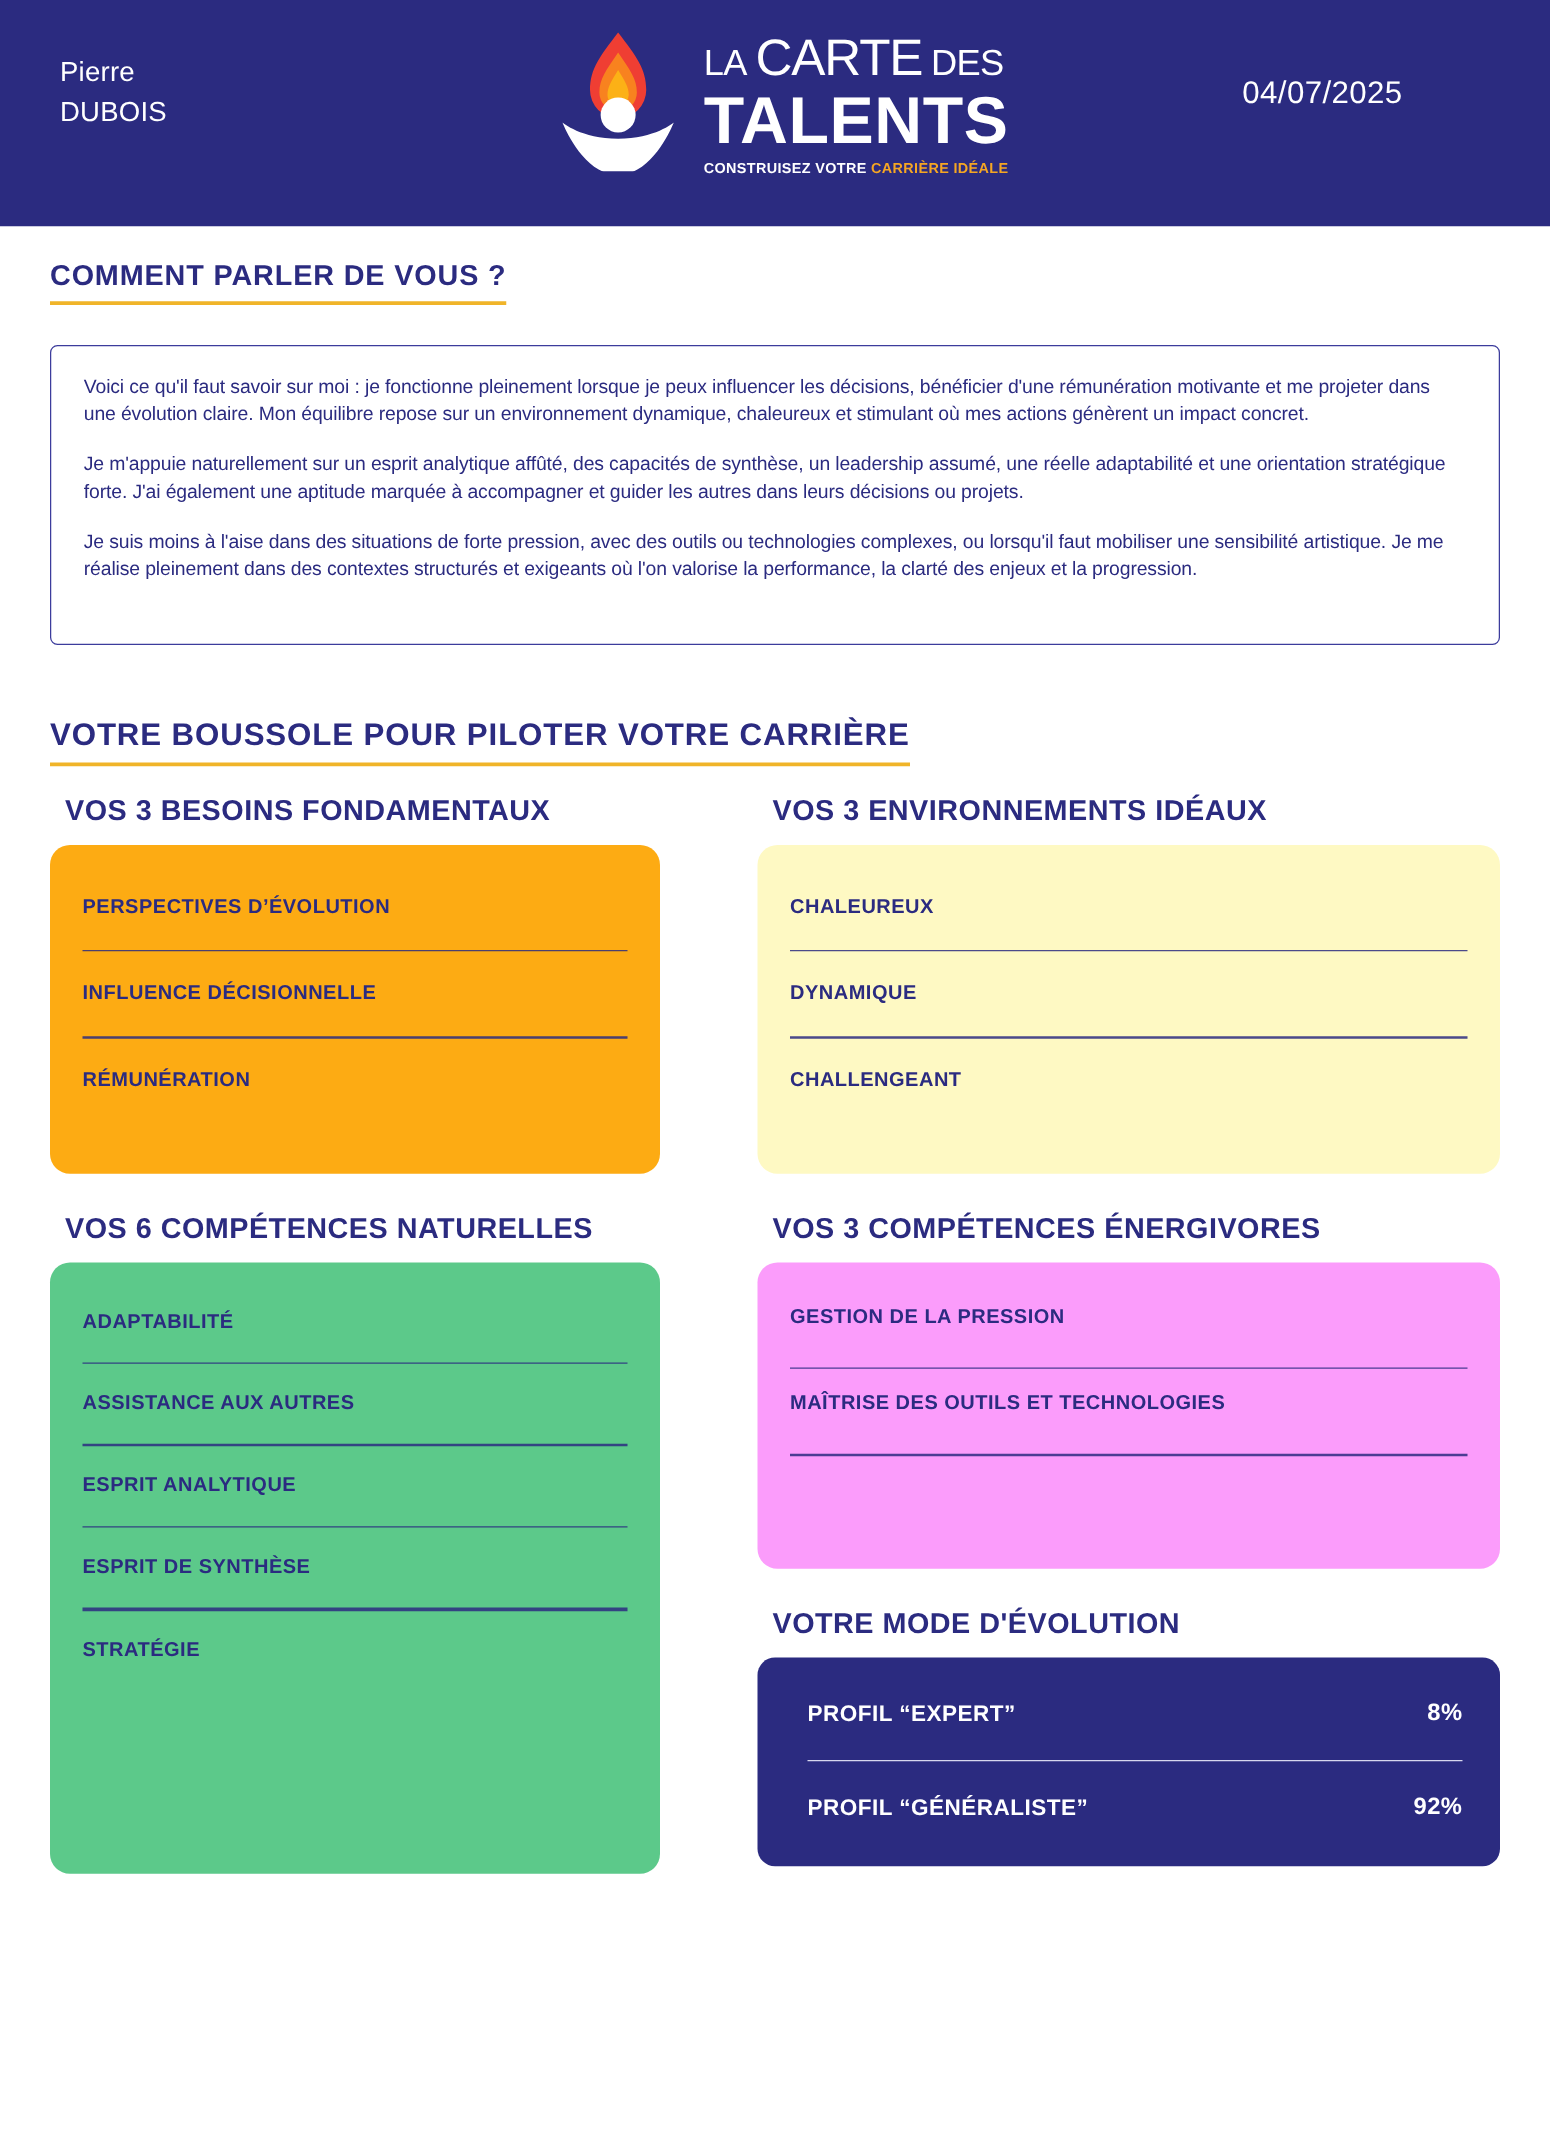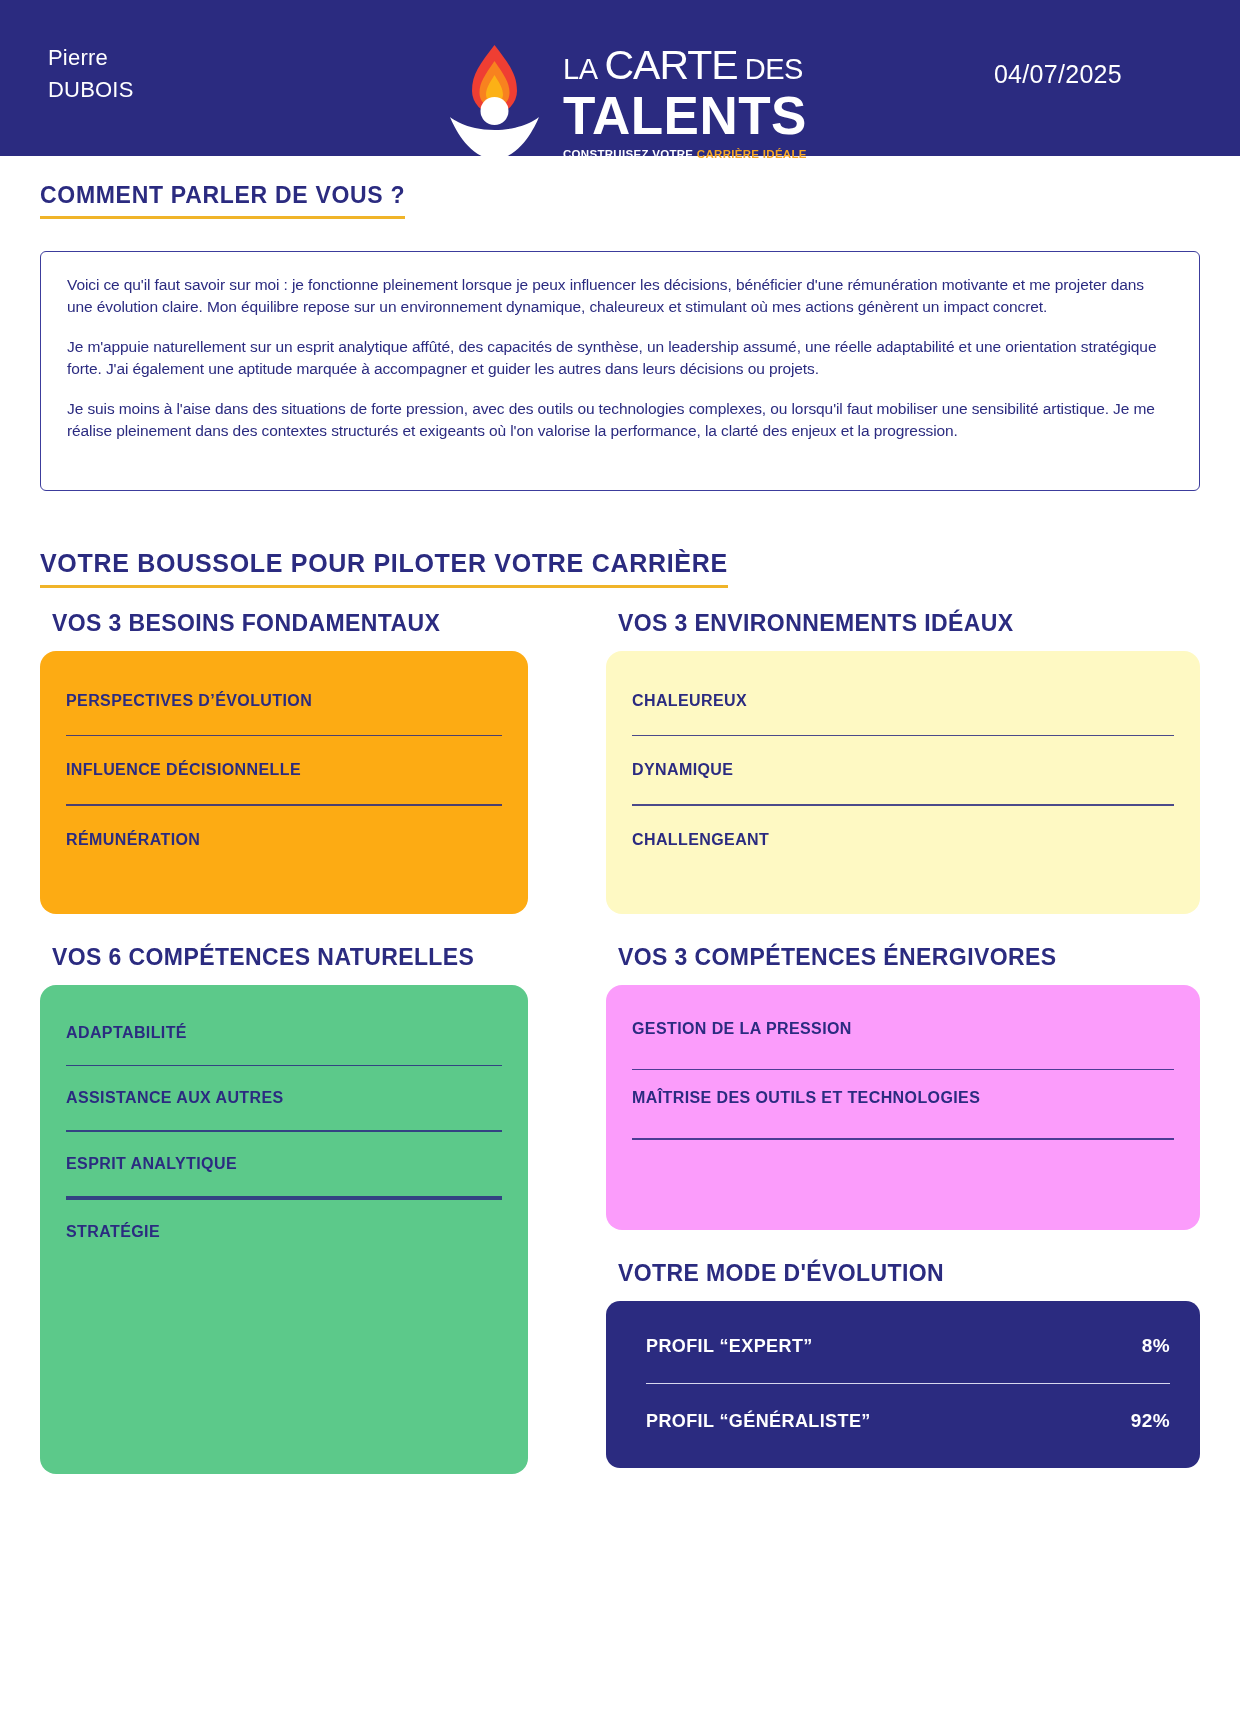--- a/index.html
+++ b/index.html
@@ -13,21 +13,21 @@
     font-family: "Liberation Sans", sans-serif;
     width: 1240px;
     height: 1713px;
     position: relative;
     overflow: hidden;
   }
 
   
   .header {
     width: 1240px;
-    height: 156px;
+    height: 181px;
     background: #2b2b80;
     display: flex;
     align-items: center;
     position: relative;
   }
 
   .header-name {
     position: absolute;
     left: 48px;
     top: 42px;
@@ -36,21 +36,21 @@
     line-height: 1.45;
     font-weight: 400;
     letter-spacing: 0.2px;
   }
   .header-name .line { display: block; }
 
   .header-logo {
     position: absolute;
     left: 50%;
     transform: translateX(-50%);
-    top: 31px;
+    top: 12px;
     display: flex;
     align-items: flex-start;
     gap: 6px;
   }
 
   .flame-wrap {
     width: 125px;
     height: 125px;
     position: relative;
     flex: none;
@@ -304,20 +304,21 @@
     <div class="gap-row"></div>
 
     <div class="block-title">VOS 6 COMPÉTENCES NATURELLES</div>
     <div class="card card-green">
       <div class="item">ADAPTABILITÉ</div>
       <div class="sep"></div>
       <div class="item">ASSISTANCE AUX AUTRES</div>
       <div class="sep"></div>
       <div class="item">ESPRIT ANALYTIQUE</div>
       <div class="sep"></div>
+      <div class="item">ESPRIT DE SYNTHÈSE</div>
       <div class="sep"></div>
       <div class="sep"></div>
       <div class="item">STRATÉGIE</div>
     </div>
   </div>
 
   <div class="col">
 
     <div class="block-title">VOS 3 ENVIRONNEMENTS IDÉAUX</div>
     <div class="card card-cyan">

